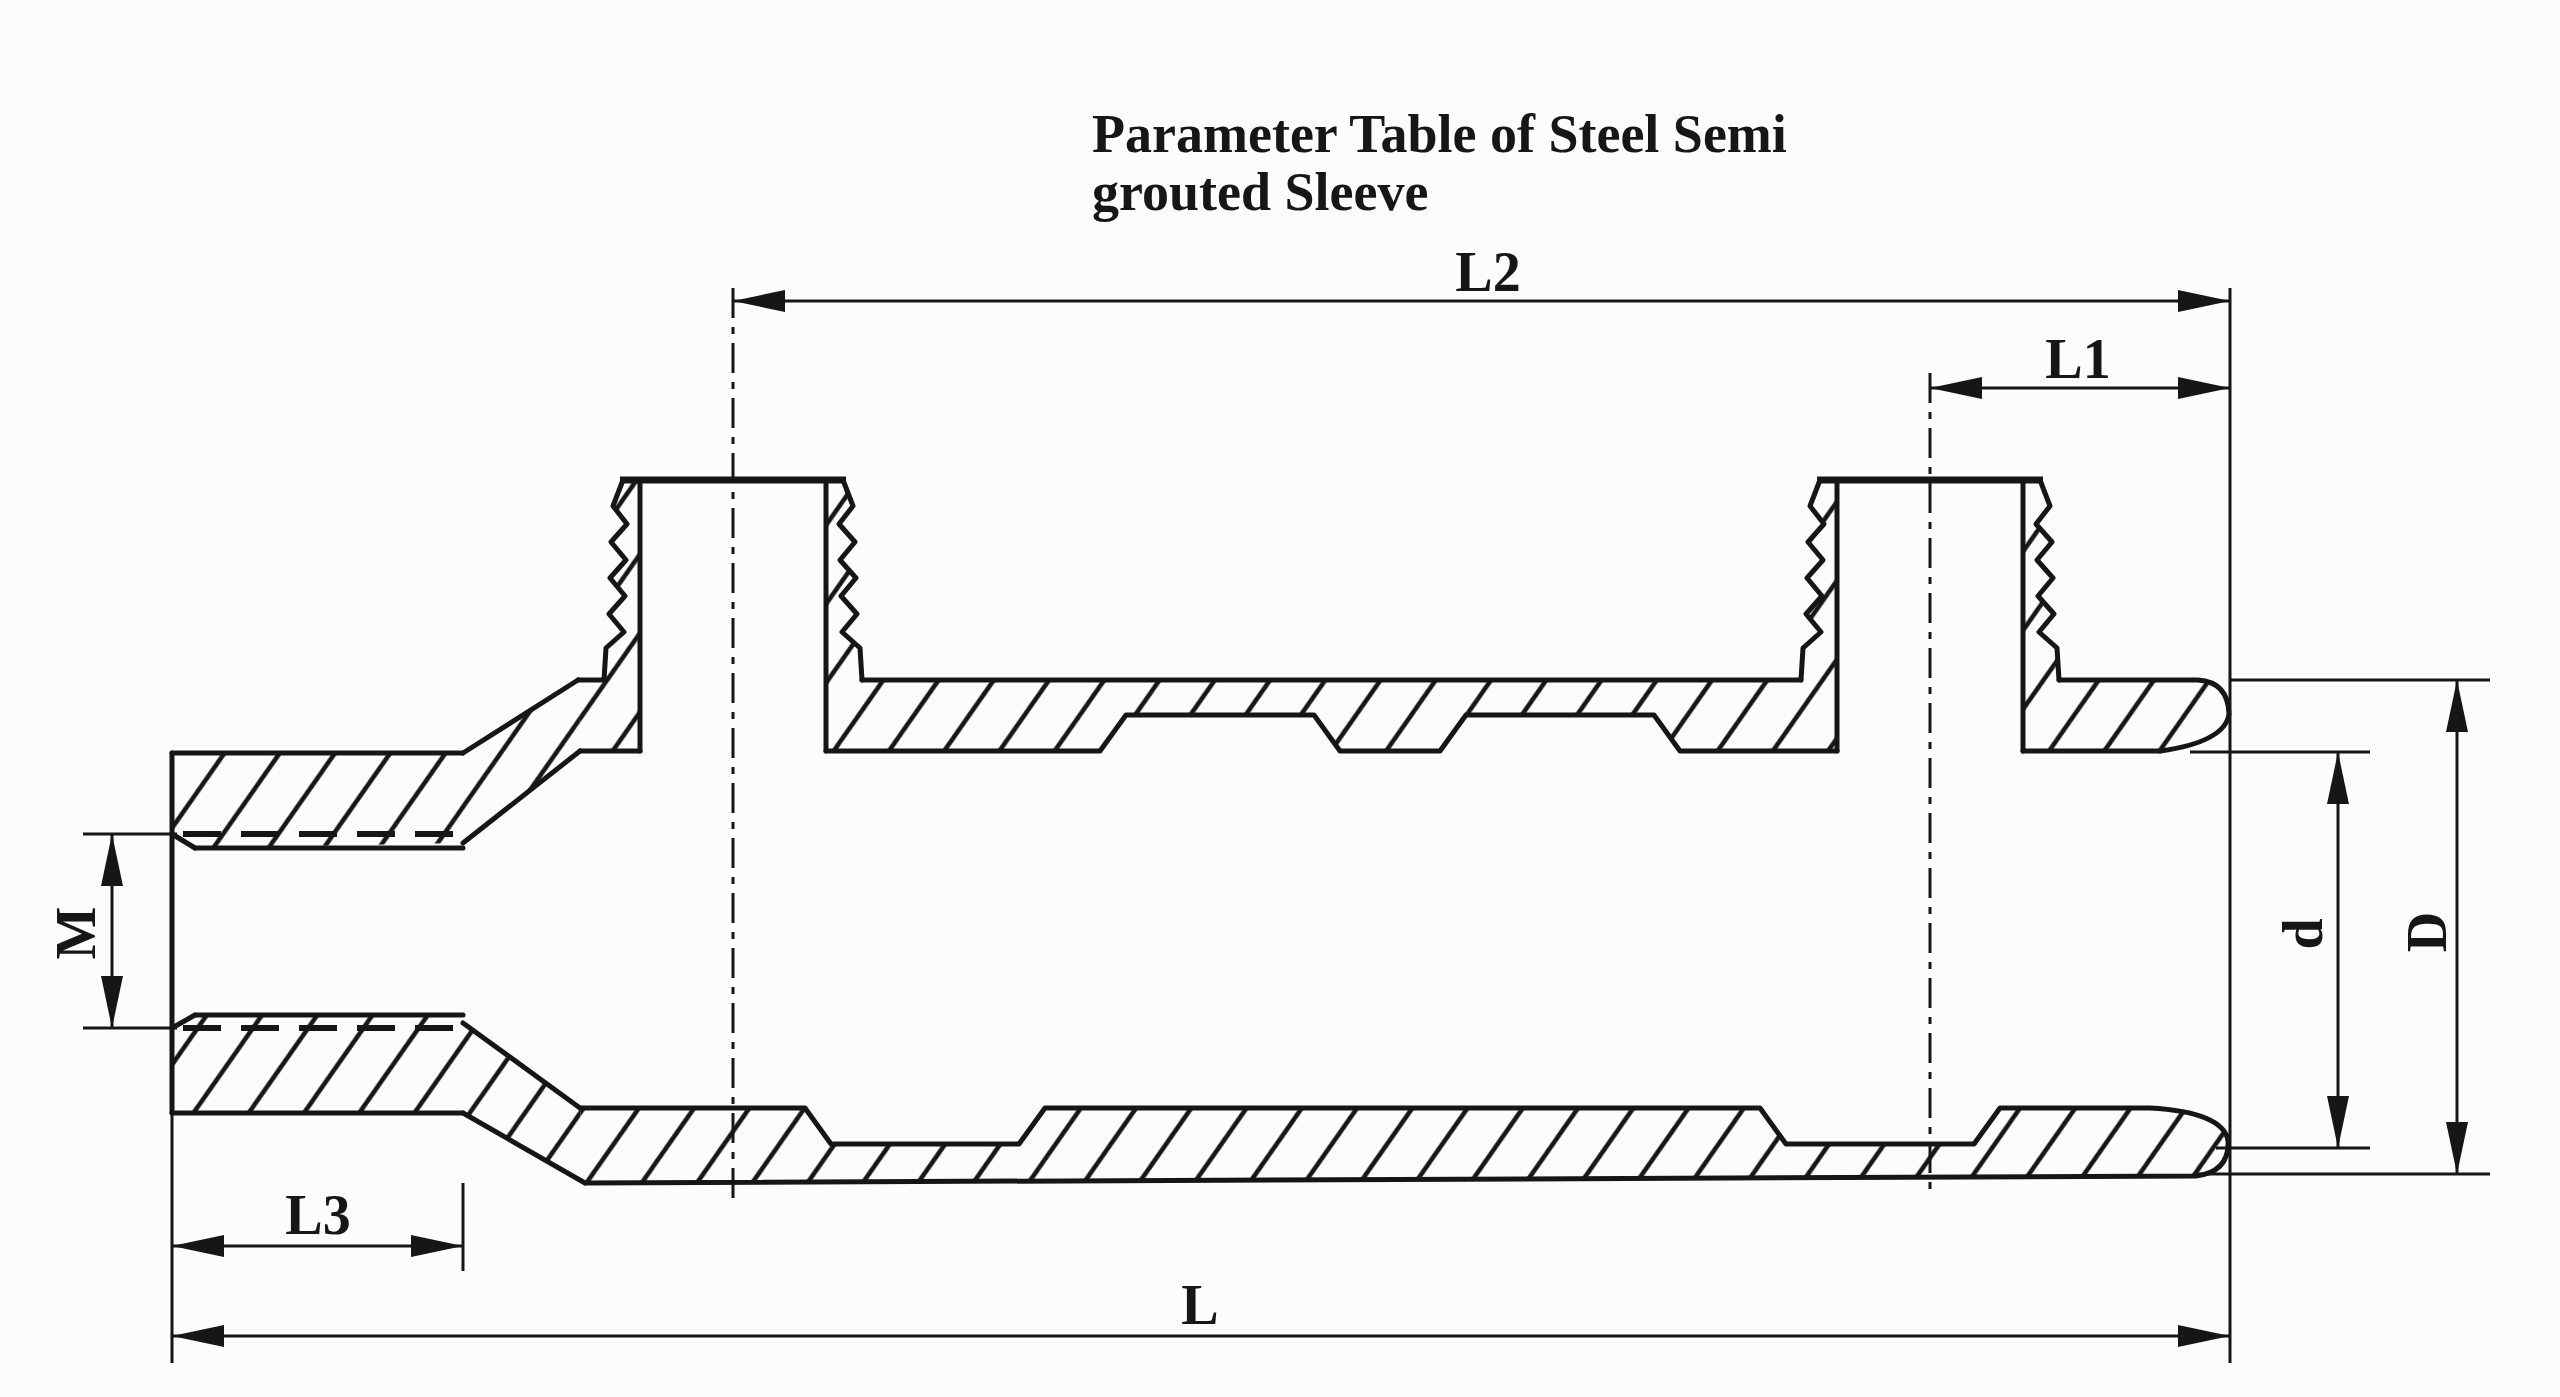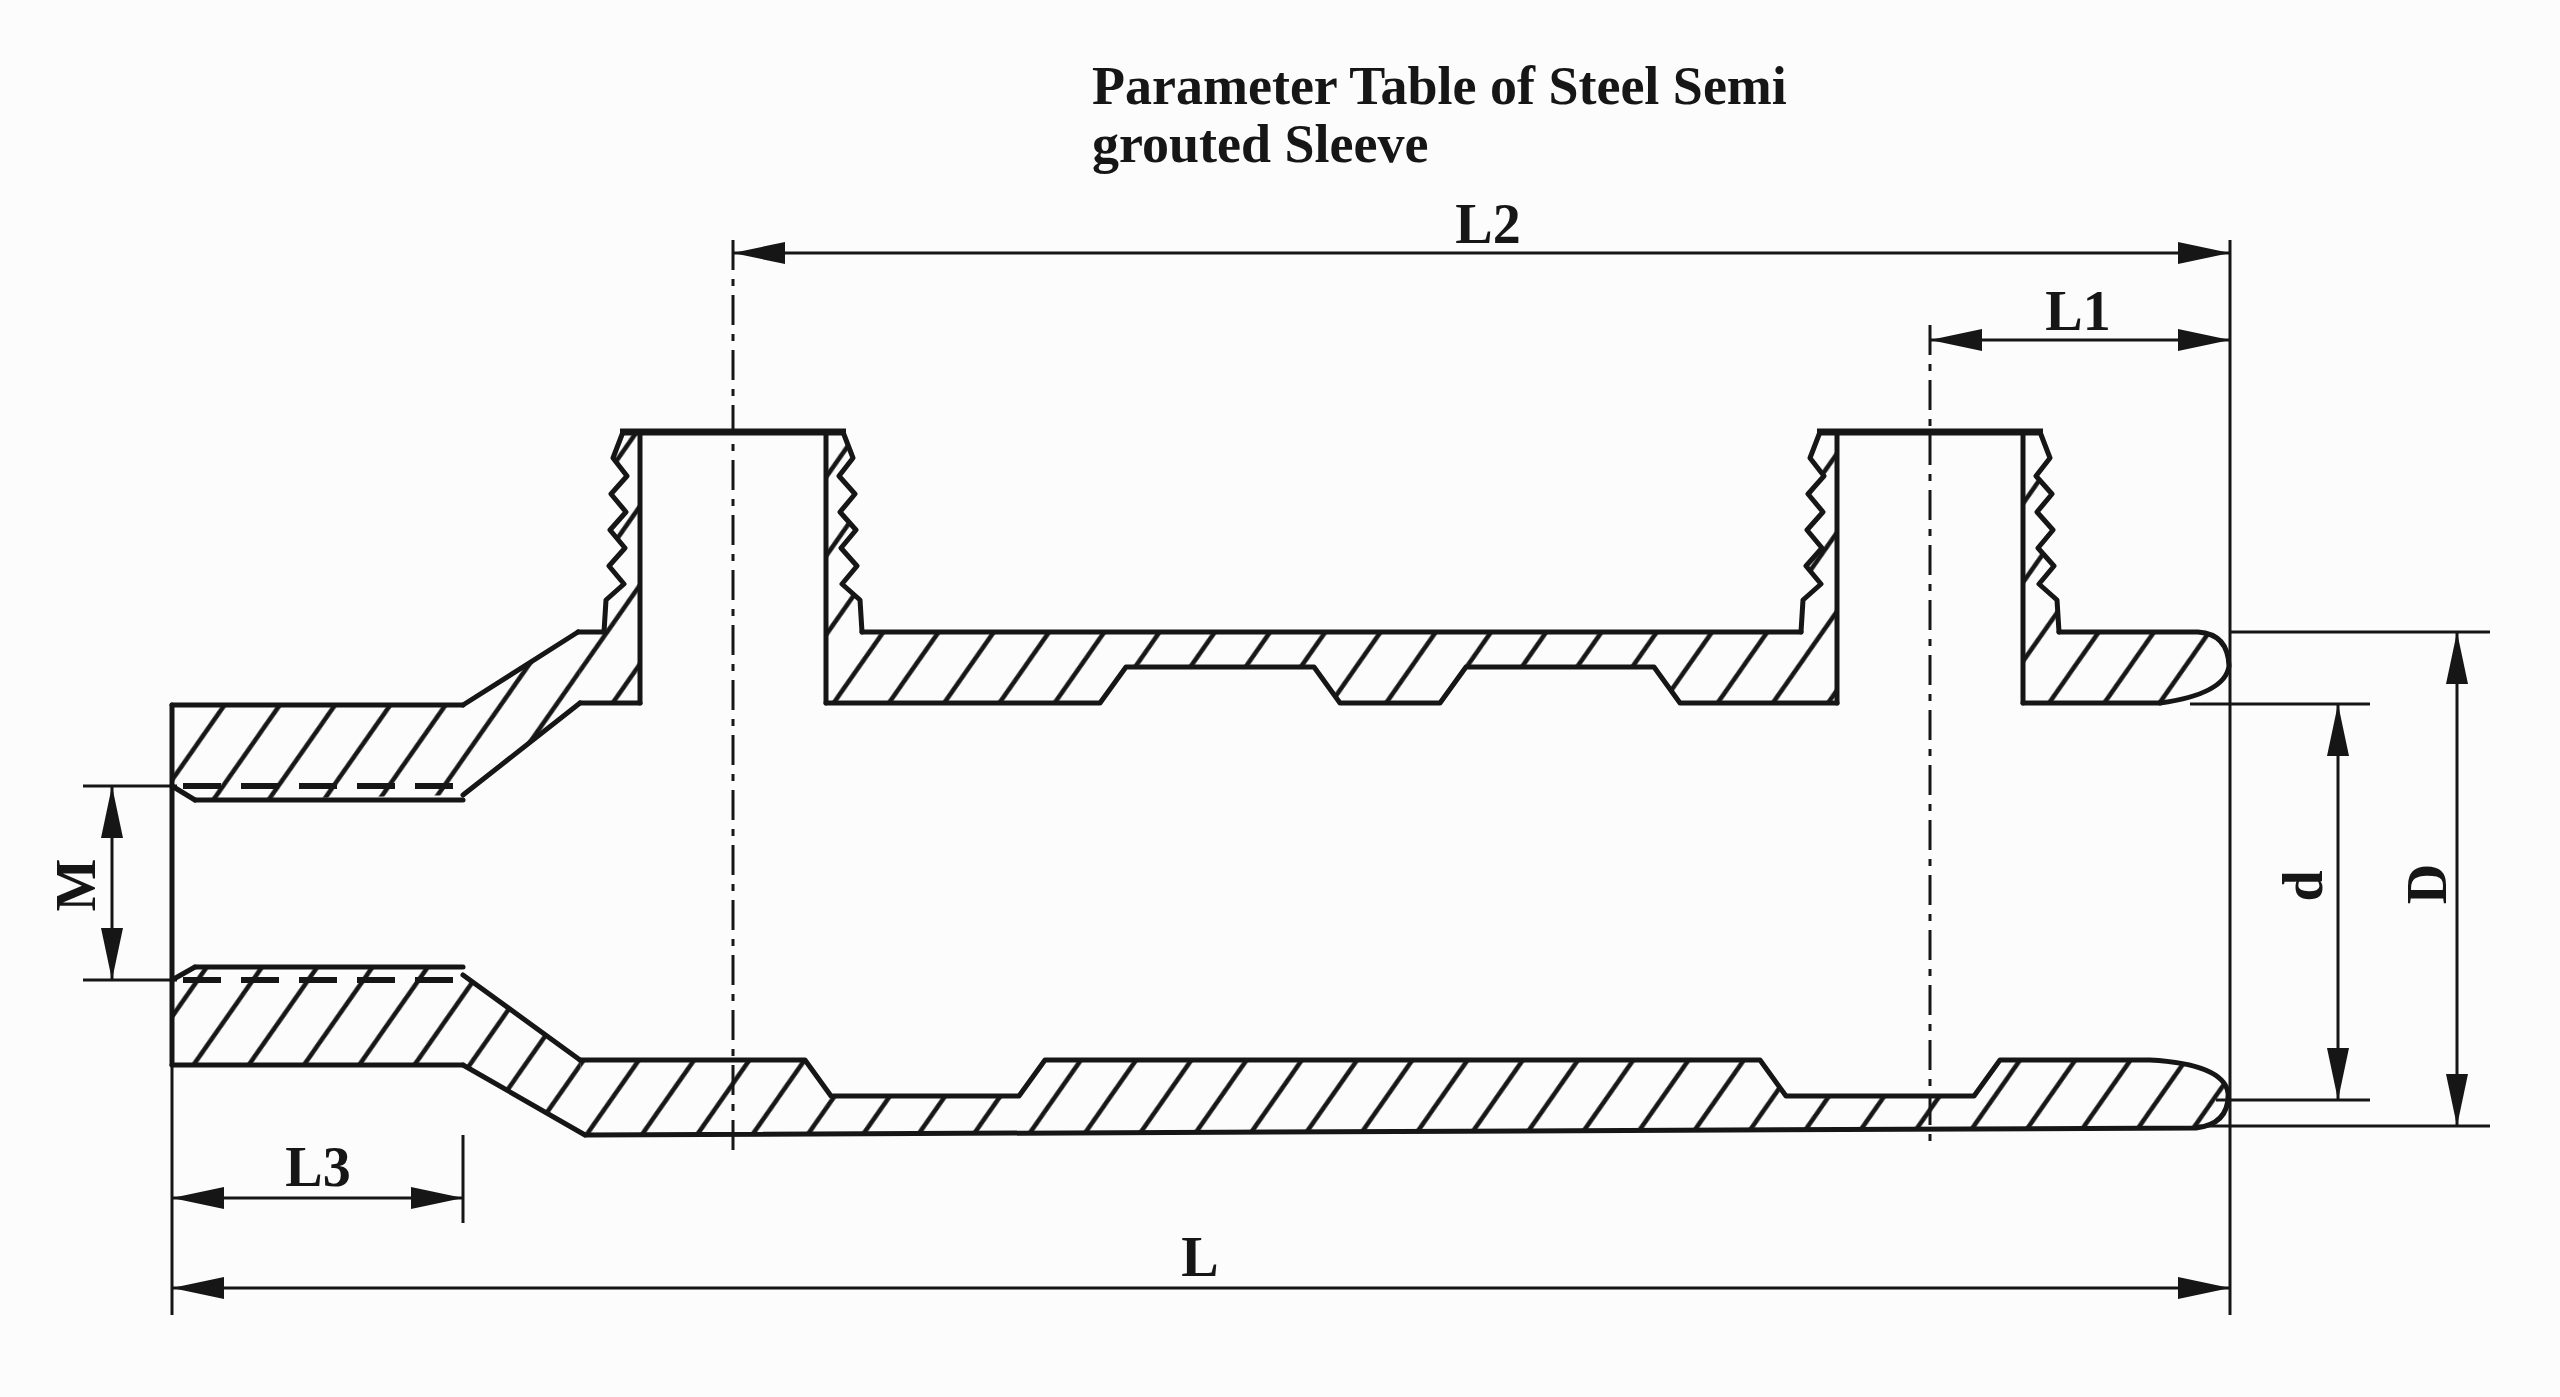--- a/index.html
+++ b/index.html
@@ -2,21 +2,21 @@
 <html style="--ink: #161616; --paper: #fcfcfc;"><head>
 <meta charset="utf-8">
 <style>
   html,body{margin:0;padding:0;}
   body{
     width:2560px;height:1397px;
     background:var(--paper,#fcfcfc);
     font-family:"Liberation Serif", serif;
     overflow:hidden;
   }
-  .stage{position:relative;width:2560px;height:1215px;}
+  .stage{position:relative;width:2560px;height:1215px;margin-top:48px;}
   svg{position:absolute;left:0;top:0;color:var(--ink,#161616);}
   .part{stroke:currentColor;stroke-width:5;fill:none;stroke-linecap:round;stroke-linejoin:round;}
   .thick{stroke:currentColor;stroke-width:7;fill:none;stroke-linecap:butt;}
   .thin{stroke:currentColor;stroke-width:3;fill:none;stroke-linecap:butt;}
   .thread-dash{stroke:currentColor;stroke-width:6;fill:none;stroke-dasharray:38 20;stroke-linecap:butt;}
   .centerline{stroke:currentColor;stroke-width:3;fill:none;stroke-dasharray:30 9 7 9;stroke-linecap:butt;}
   .hatched{fill:url(#hatch);stroke:none;}
   .dim-label{font-family:"Liberation Serif", serif;font-weight:bold;font-size:56px;fill:currentColor;}
   .title-text{font-family:"Liberation Serif", serif;font-weight:bold;font-size:54px;fill:currentColor;letter-spacing:0px;}
 </style>

